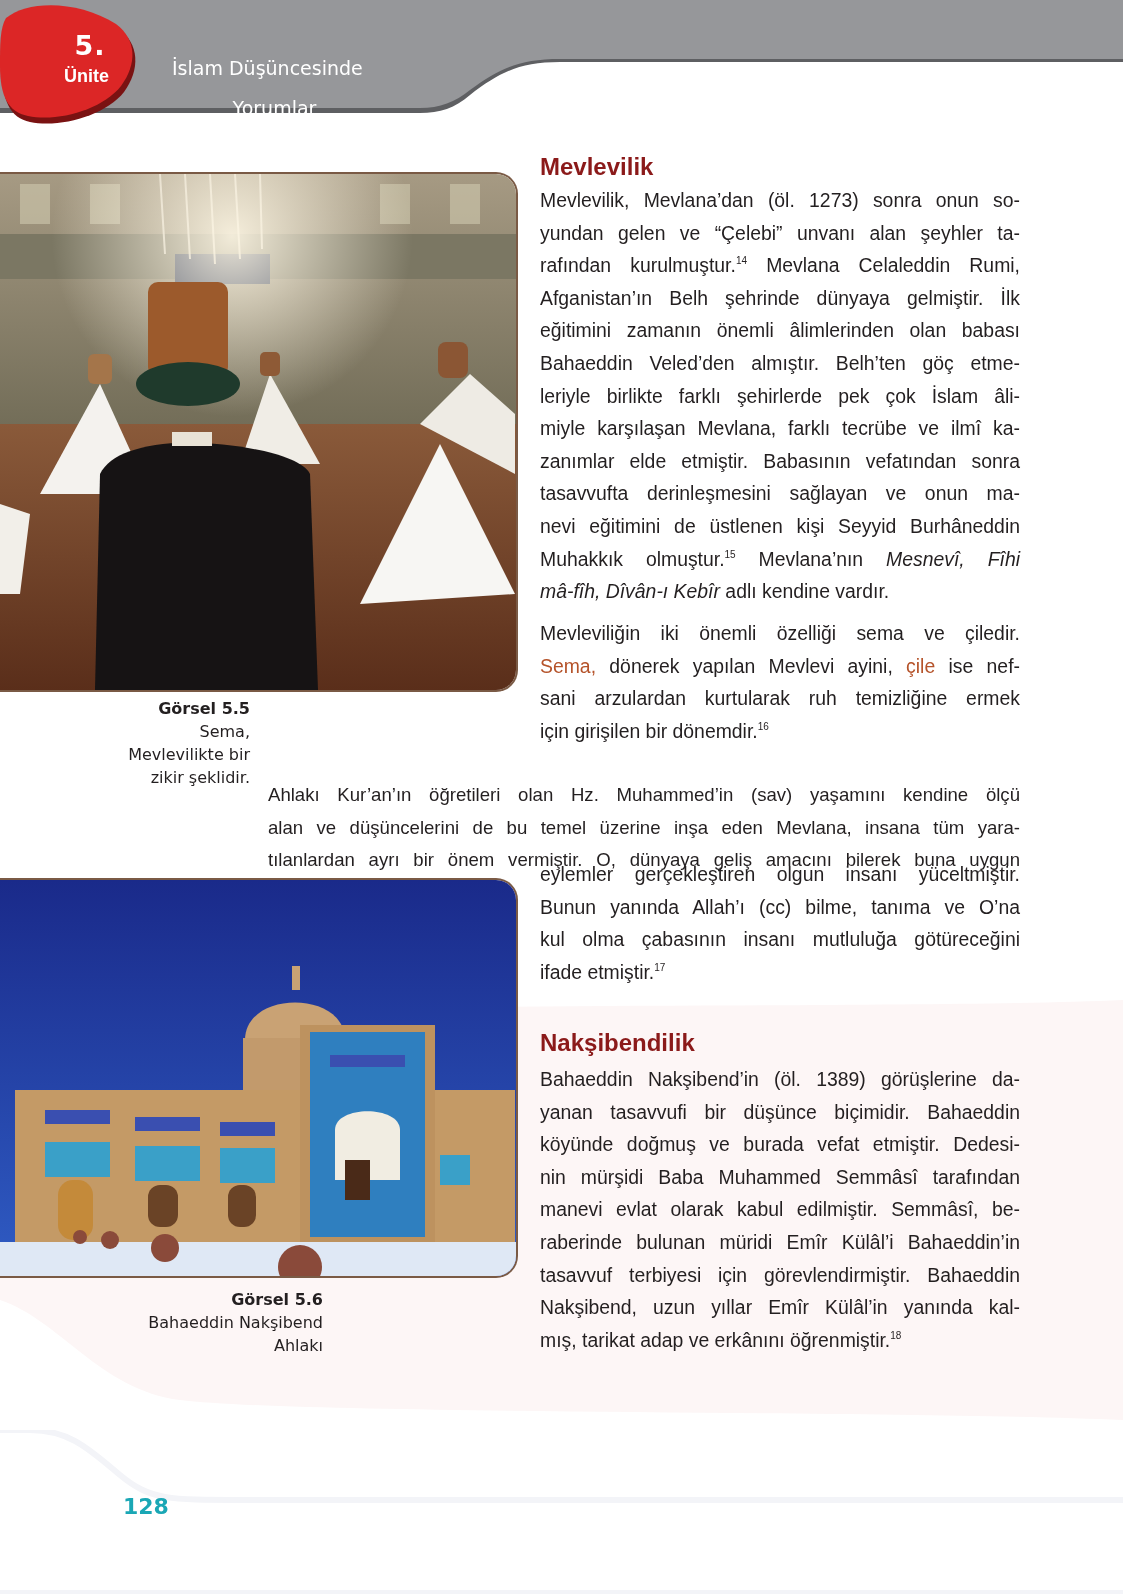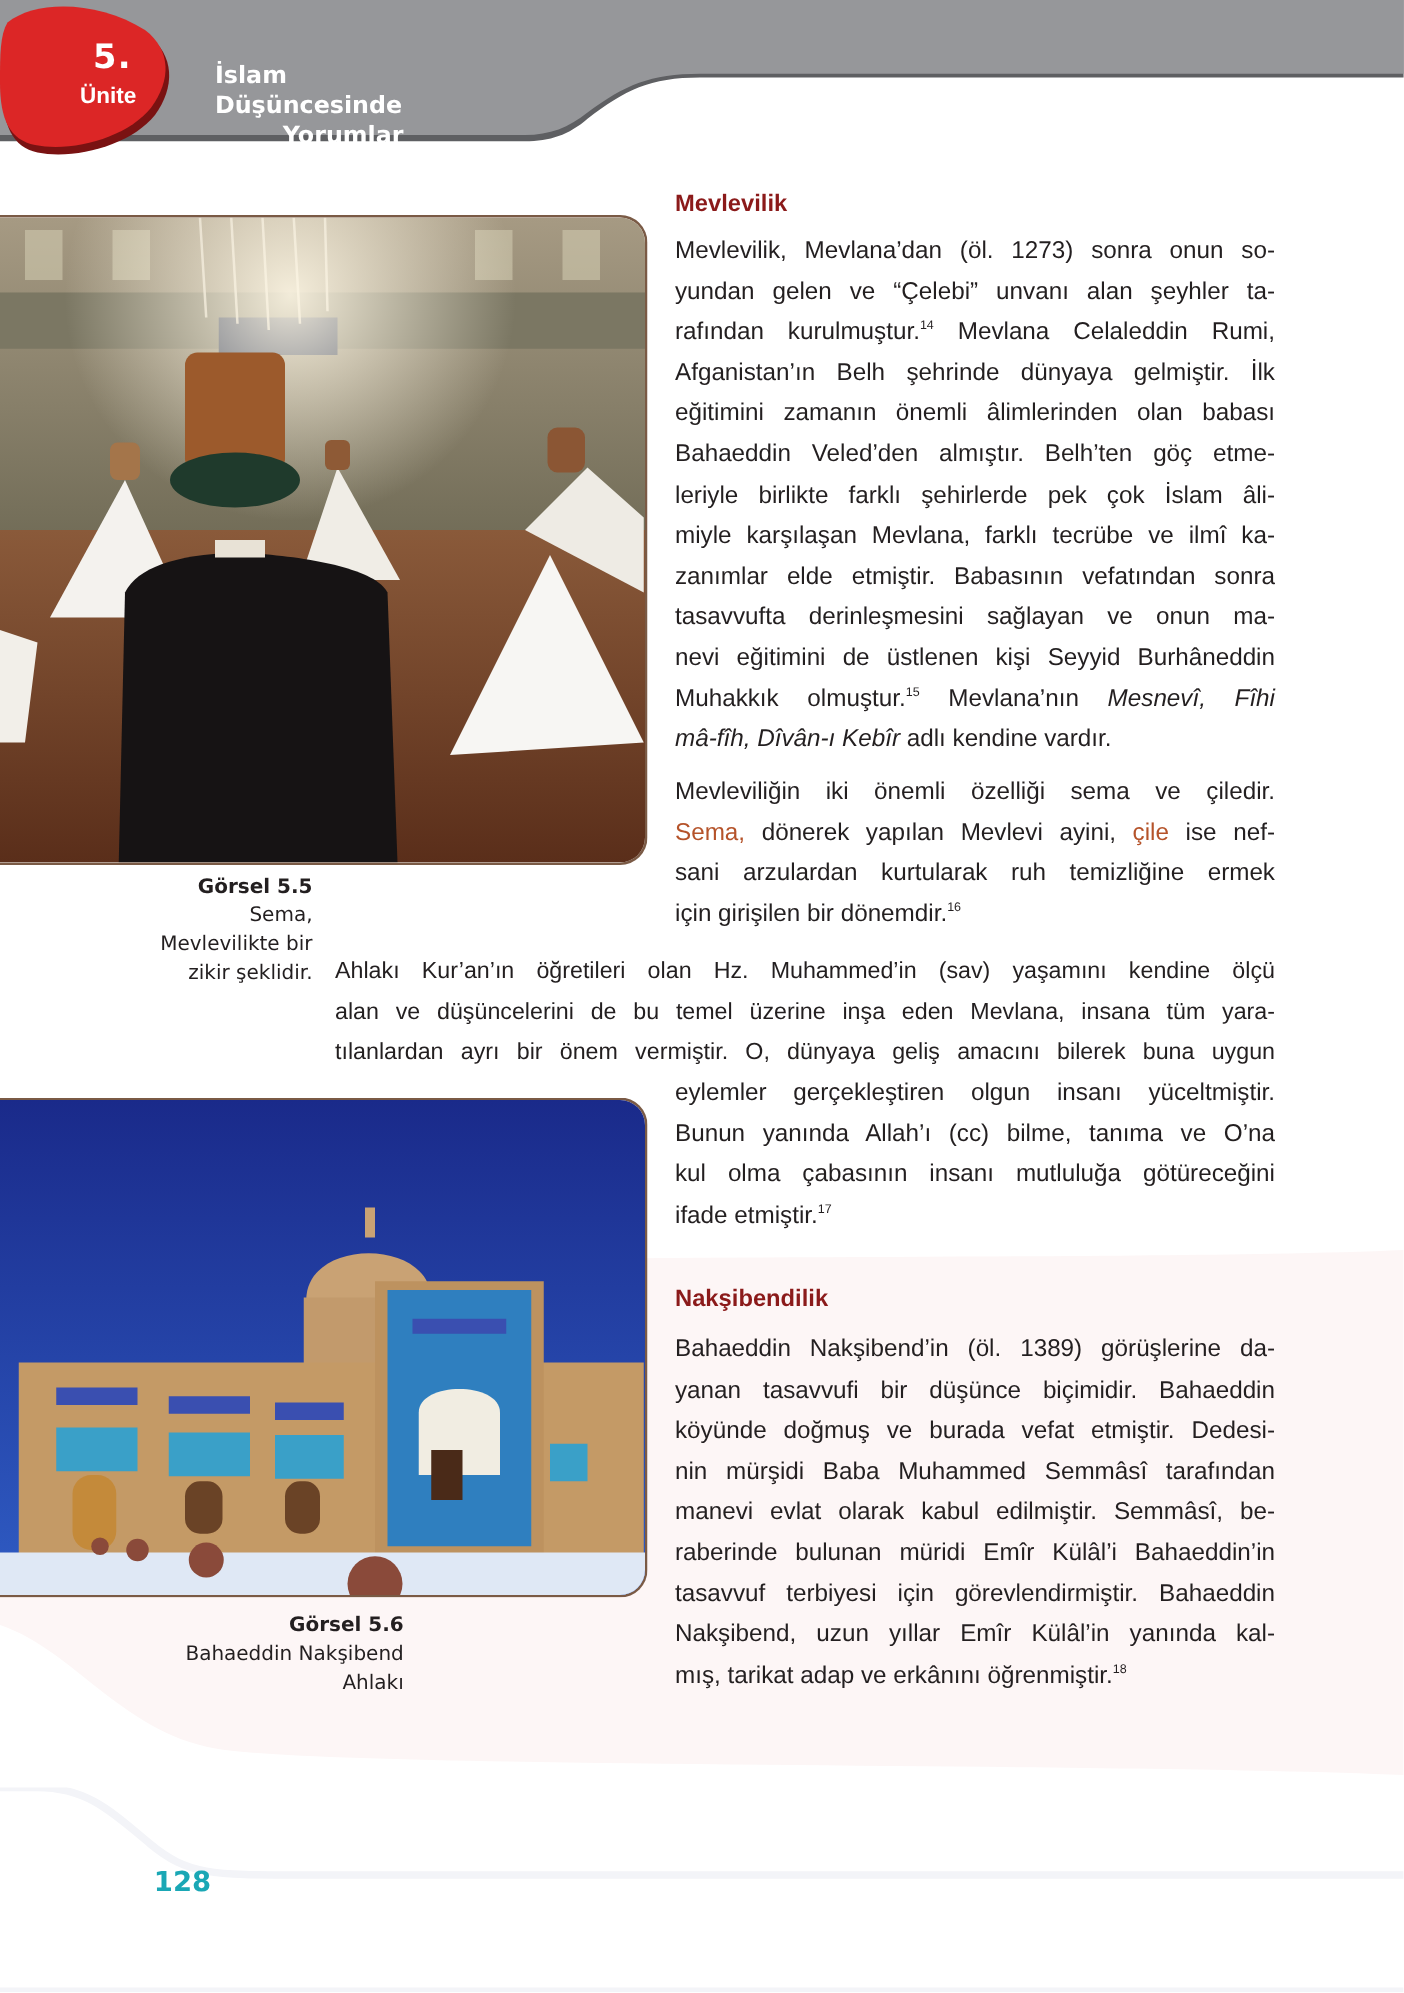--- a/index.html
+++ b/index.html
@@ -1,20 +1,20 @@
 <!DOCTYPE html>
 <html><head>
 <meta charset="utf-8">
 <style>
   html, body { margin:0; padding:0; }
   body { width:1123px; height:1594px; position:relative; overflow:hidden; background:#ffffff; font-family:"Liberation Sans", sans-serif; color:#231f20; }
 
   
   .hdr-band { position:absolute; left:0; top:0; width:1123px; height:130px; }
-  .hdr-title { position:absolute; left:172px; top:48px; width:205px; color:#ffffff; font-family:"DejaVu Sans", sans-serif; font-weight:bold; font-size:19px; line-height:24px; }
+  .hdr-title { position:absolute; left:172px; top:48px; width:205px; color:#ffffff; font-family:"DejaVu Sans", sans-serif; font-weight:normal; font-size:19px; line-height:40px; }
   .hdr-title .l1 { display:block; text-align:left; }
   .hdr-title .l2 { display:block; text-align:center; }
   .unit-badge { position:absolute; left:0; top:0; width:145px; height:130px; }
   .unit-num { position:absolute; left:60px; top:30px; width:60px; text-align:center; color:#fff; font-family:"DejaVu Sans", sans-serif; font-weight:bold; font-size:27px; letter-spacing:1px; }
   .unit-label { position:absolute; left:44px; top:66px; width:70px; text-align:left; color:#fff; font-family:Liberation Sans, sans-serif; font-weight:bold; font-size:18px;margin-left:20px; }
 
   
   .soft-bg { position:absolute; left:0; top:1000px; width:1123px; height:420px; }
 
   
@@ -23,21 +23,21 @@
   .photo-turbe { left:0; top:878px; width:516px; height:396px; border-radius:0 22px 22px 0; }
   .photo svg { display:block; width:100%; height:100%; }
 
   
   .caption { position:absolute; font-family:"DejaVu Sans", sans-serif; font-size:16px; line-height:23px; color:#231f20;text-align:right; }
   .caption b { font-weight:bold; display:block; }
   .cap-55 { left:100px; top:697px; width:150px; }
   .cap-56 { left:103px; top:1288px; width:220px; }
 
   
-  .heading { position:absolute; color:#8b1a1a; font-weight:bold; font-size:19px; }
+  .heading { position:absolute; color:#8b1a1a; font-weight:bold; font-size:24px; }
   .h-mev { left:540px; top:153px; }
   .h-nak { left:540px; top:1029px; }
 
   .para { position:absolute; font-size:19.4px; line-height:32.6px; text-align:justify; color:#231f20; }
   .para sup { font-size:10px; vertical-align:8px; line-height:0; }
   .para i { font-style:italic; }
   .p-mev1 { left:540px; top:184px; width:480px; }
   .p-mev2 { left:540px; top:617px; width:480px; }
   .p-full { left:268px; top:760px; width:752px; }
   .p-cont { left:540px; top:858px; width:480px; }
@@ -193,21 +193,21 @@
   <span class="line last"><i>mâ-fîh, Dîvân-ı Kebîr</i> <span>adlı kendine vardır.</span></span>
 </div>
 
 <div class="para p-mev2">
   <span class="line">Mevleviliğin iki önemli özelliği sema ve çiledir.</span>
   <span class="line"><span class="accent">Sema,</span><span> dönerek yapılan Mevlevi ayini, </span><span class="accent">çile</span><span> ise nef-</span></span>
   <span class="line">sani arzulardan kurtularak ruh temizliğine ermek</span>
   <span class="line last"><span>için girişilen bir dönemdir.</span><sup>16</sup></span>
 </div>
 
-<div class="para p-full" style="font-size:18.6px;">
+<div class="para p-full" style="font-size:18.6px;margin-top:19px;">
   <span class="line">Ahlakı Kur’an’ın öğretileri olan Hz. Muhammed’in (sav) yaşamını kendine ölçü</span>
   <span class="line">alan ve düşüncelerini de bu temel üzerine inşa eden Mevlana, insana tüm yara-</span>
   <span class="line">tılanlardan ayrı bir önem vermiştir. O, dünyaya geliş amacını bilerek buna uygun</span>
 </div>
 <div class="para p-cont">
   <span class="line">eylemler gerçekleştiren olgun insanı yüceltmiştir.</span>
   <span class="line">Bunun yanında Allah’ı (cc) bilme, tanıma ve O’na</span>
   <span class="line">kul olma çabasının insanı mutluluğa götüreceğini</span>
   <span class="line last"><span>ifade etmiştir.</span><sup>17</sup></span>
 </div>

